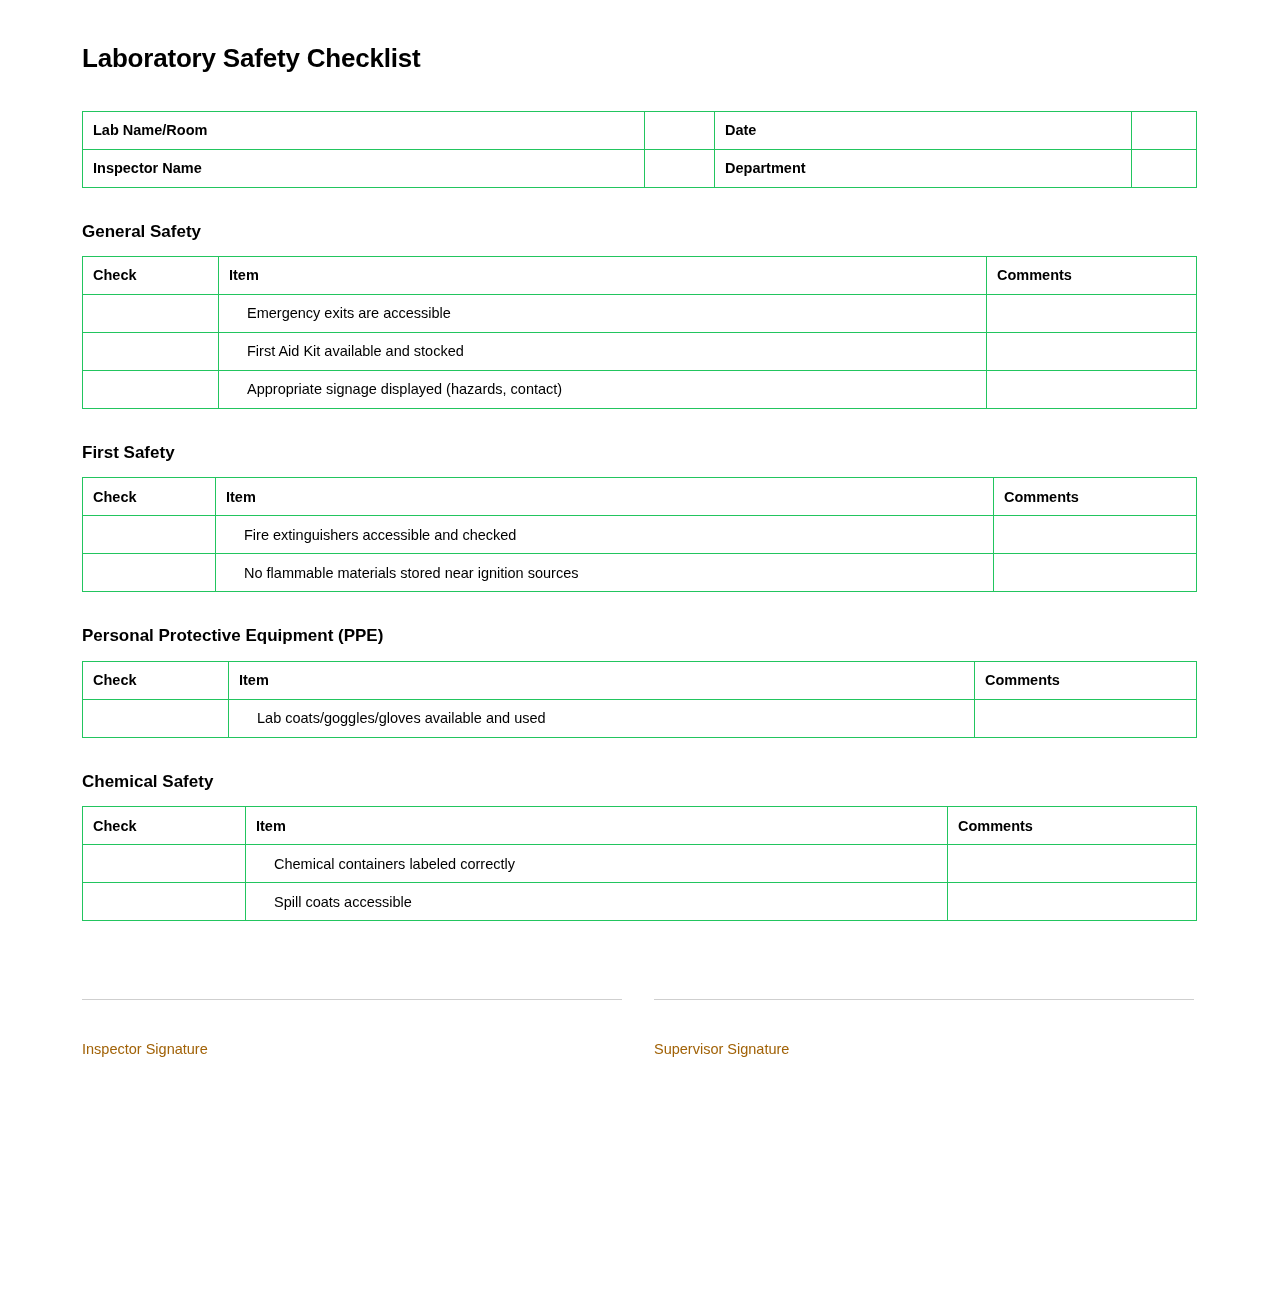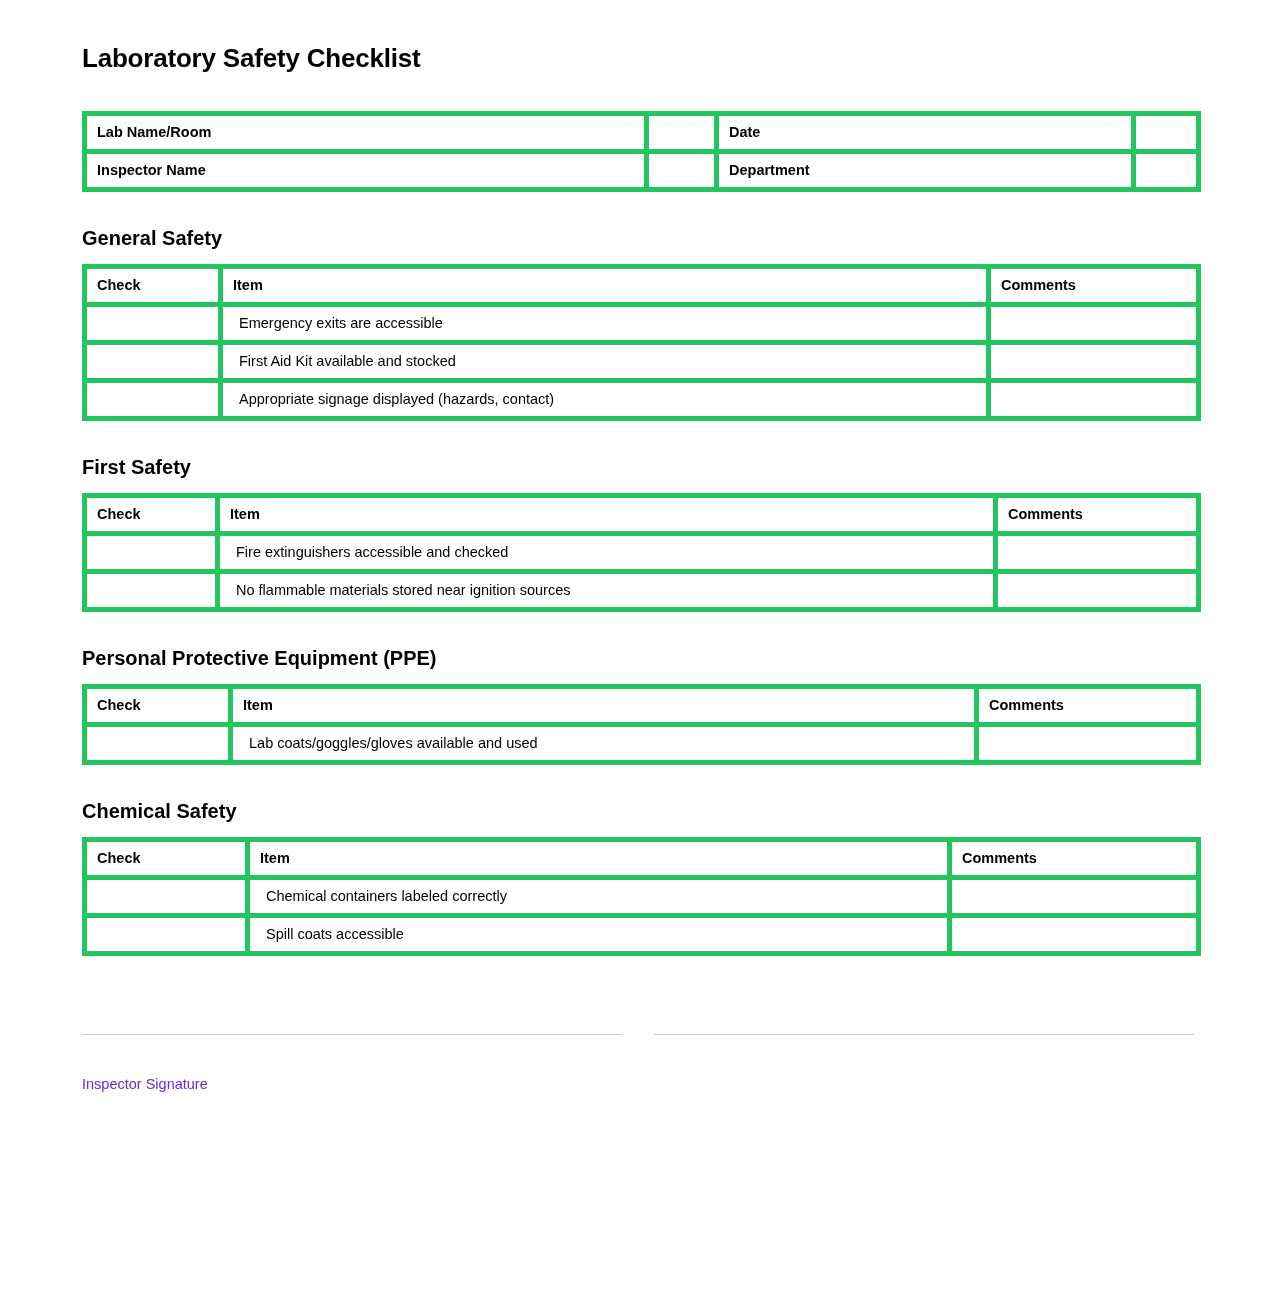--- a/index.html
+++ b/index.html
@@ -26,21 +26,21 @@
     margin: 0 0 38px 0;
     letter-spacing: -0.2px;
     line-height: 1.1;
   }
   table {
     border-collapse: collapse;
     width: 1114px;
     table-layout: fixed;
   }
   td, th {
-    border: 5px solid #22c55e;
+    border: 1px solid #22c55e;
     font-size: 14.5px;
     text-align: left;
     vertical-align: middle;
     padding: 0 10px;
     height: 38px;
     box-sizing: border-box;
     font-weight: normal;
     overflow: hidden;
     white-space: nowrap;
   }
@@ -51,30 +51,30 @@
   table.meta-table td.meta-label {
     font-weight: bold;
   }
   .meta-c1 { width: 562px; }
   .meta-c2 { width: 70px; }
   .meta-c3 { width: 417px; }
   .meta-c4 { width: 65px; }
 
   
   h2.section-title {
-    font-size: 20px;
+    font-size: 17px;
     font-weight: bold;
     margin: 34px 0 14px 0;
     line-height: 1.2;
   }
   table.check-table th {
     font-weight: bold;
   }
   table.check-table td.item-cell {
-    padding-left: 16px;
+    padding-left: 28px;
   }
   table.check-table td.check-cell,
   table.check-table td.comment-cell {
     padding: 0 10px;
   }
 
   
   .t-general .c-check   { width: 136px; }
   .t-general .c-item    { width: 768px; }
   .t-general .c-comment { width: 210px; }
@@ -104,21 +104,21 @@
     margin-left: 32px;
   }
   .sig-line {
     border-top: 1px solid #cfcfcf;
     height: 0;
     width: 540px;
   }
   .sig-label {
     font-size: 14.5px;
     margin-top: 41px;
-    color: #6d28d9;
+    color: #a16207;
   }
 </style>
 </head>
 <body>
 
 <div class="page">
 
   <h1 class="doc-title">Laboratory Safety Checklist</h1>
 
   <table class="meta-table">
@@ -256,16 +256,17 @@
     </tbody>
   </table>
 
   <div class="sig-block">
     <div class="sig-col">
       <div class="sig-line"></div>
       <div class="sig-label">Inspector Signature</div>
     </div>
     <div class="sig-col">
       <div class="sig-line"></div>
+      <div class="sig-label">Supervisor Signature</div>
     </div>
   </div>
 
 </div>
 
 </body></html>

